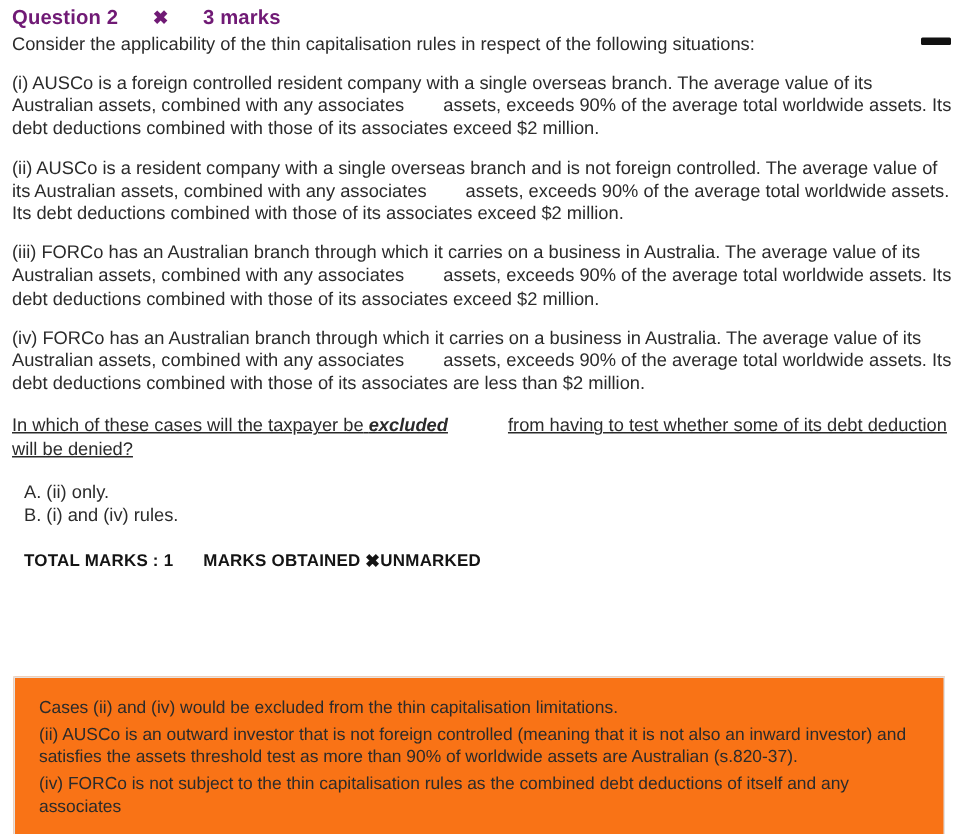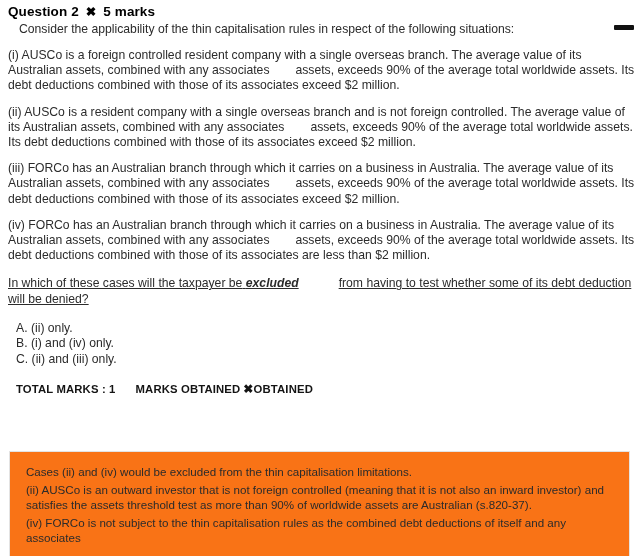--- a/index.html
+++ b/index.html
@@ -19,25 +19,25 @@
     position: relative;
     width: 643px;
     height: 556px;
     box-sizing: border-box;
     padding: 0;
   }
   
   .q-header {
     display: flex;
     align-items: baseline;
-    gap: 7px;
+    gap: 23px;
     padding: 4px 8px 0 8px;
     font-size: 13.5px;
     font-weight: bold;
-    color: #000000;
+    color: #701a75;
     letter-spacing: 0.1px;
   }
   .q-header .cross {
     font-size: 12.5px;
     font-weight: bold;
     line-height: 1;
     position: relative;
     top: -0.5px;
   }
   .collapse-btn {
@@ -56,21 +56,21 @@
   }
   .collapse-btn .bar {
     display: block;
     width: 20px;
     height: 5px;
     background: #111111;
     border-radius: 1px;
   }
   
   .stem {
-    padding: 3px 40px 0 19px;
+    padding: 3px 40px 0 8px;
     font-size: 12.2px;
     line-height: 15px;
     color: #2b2b2b;
   }
   .para {
     padding: 0 6px 0 8px;
     margin: 11px 0 0 0;
     font-size: 12.2px;
     line-height: 15.2px;
     color: #2b2b2b;
@@ -166,52 +166,51 @@
   }
 </style>
 </head>
 <body>
 
 <div class="page">
 
   <div class="q-header">
     <span>Question 2</span>
     <span class="cross">✖</span>
-    <span>5 marks</span>
+    <span>3 marks</span>
   </div>
 
   <button class="collapse-btn">
     <span class="bar"></span>
   </button>
 
   <div class="stem">Consider the applicability of the thin capitalisation rules in respect of the following situations:</div>
 
   <p class="para"><span>(i) AUSCo is a foreign controlled resident company with a single overseas branch. The average value of its Australian assets, combined with any associates</span><span class="gap"></span><span>assets, exceeds 90% of the average total worldwide assets. Its debt deductions combined with those of its associates exceed $2 million.</span></p>
 
   <p class="para"><span>(ii) AUSCo is a resident company with a single overseas branch and is not foreign controlled. The average value of its Australian assets, combined with any associates</span><span class="gap"></span><span>assets, exceeds 90% of the average total worldwide assets. Its debt deductions combined with those of its associates exceed $2 million.</span></p>
 
   <p class="para"><span>(iii) FORCo has an Australian branch through which it carries on a business in Australia. The average value of its Australian assets, combined with any associates</span><span class="gap"></span><span>assets, exceeds 90% of the average total worldwide assets. Its debt deductions combined with those of its associates exceed $2 million.</span></p>
 
   <p class="para"><span>(iv) FORCo has an Australian branch through which it carries on a business in Australia. The average value of its Australian assets, combined with any associates</span><span class="gap"></span><span>assets, exceeds 90% of the average total worldwide assets. Its debt deductions combined with those of its associates are less than $2 million.</span></p>
 
   <p class="prompt"><span>In which of these cases will the taxpayer be</span> <span class="emph">excluded</span><span class="gap-wide"></span><span>from having to test whether some of its debt deduction will be denied?</span></p>
 
   <ul class="options">
     <li>A. (ii) only.</li>
-    <li>B. (i) and (iv) only.</li>
-    <li>C. (ii) and (iii) only.</li>
+    <li>B. (i) and (iv) rules.</li>
   </ul>
 
 
   <div class="marks-row">
     <span class="total">TOTAL MARKS : 1</span>
     <span class="spacer"></span>
     <span class="obtained">MARKS OBTAINED</span>
     <span class="cross">✖</span>
-    <span>OBTAINED</span>
+    <span>UNMARKED</span>
   </div>
 
   <div class="explanation">
     <p>Cases (ii) and (iv) would be excluded from the thin capitalisation limitations.</p>
     <p>(ii) AUSCo is an outward investor that is not foreign controlled (meaning that it is not also an inward investor) and satisfies the assets threshold test as more than 90% of worldwide assets are Australian (s.820-37).</p>
     <p>(iv) FORCo is not subject to the thin capitalisation rules as the combined debt deductions of itself and any associates</p>
   </div>
 
 </div>
 

